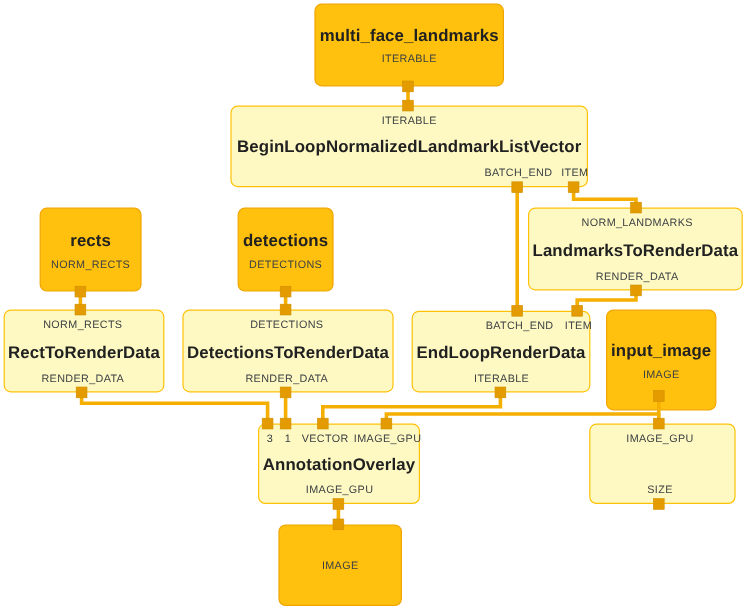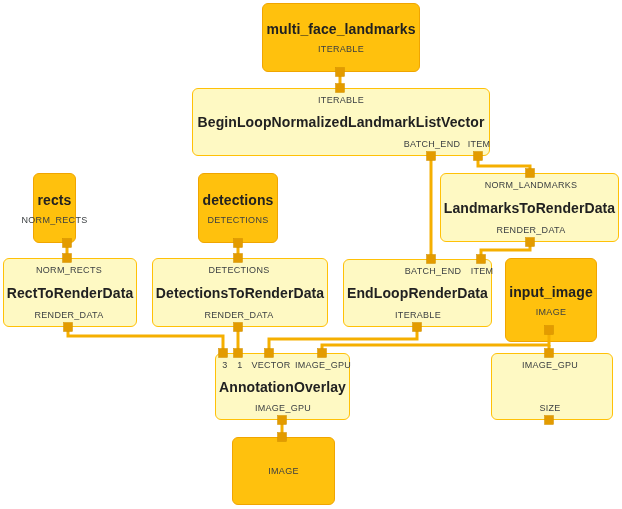--- a/index.html
+++ b/index.html
@@ -47,21 +47,21 @@
     color: #3C4043;
     letter-spacing: 0.3px;
     white-space: nowrap;
   }
   .node-white .plabel { position: absolute; transform: translateX(-50%); }
   .plabel.top { top: 6px; }
   .plabel.bottom { bottom: 6px; }
 
   #n-mfl   { left:262px; top:3px;   width:158px; height:69px; }
   #n-blv   { left:192px; top:88px;  width:298px; height:68px; }
-  #n-rects { left:33px;  top:173px; width:43px;  height:70px; }
+  #n-rects { left:33px;  top:173px; width:85px;  height:70px; }
   #n-dets  { left:198px; top:173px; width:80px;  height:70px; }
   #n-ltr   { left:440px; top:173px; width:179px; height:69px; }
   #n-rtr   { left:3px;   top:258px; width:134px; height:69px; }
   #n-dtr   { left:152px; top:258px; width:176px; height:69px; }
   #n-elr   { left:343px; top:259px; width:149px; height:68px; }
   #n-ii    { left:505px; top:258px; width:92px;  height:84px; }
   #n-ao    { left:215px; top:353px; width:135px; height:67px; }
   #n-ip    { left:491px; top:353px; width:122px; height:67px; }
   #n-oi    { left:232px; top:437px; width:103px; height:68px; }
 

